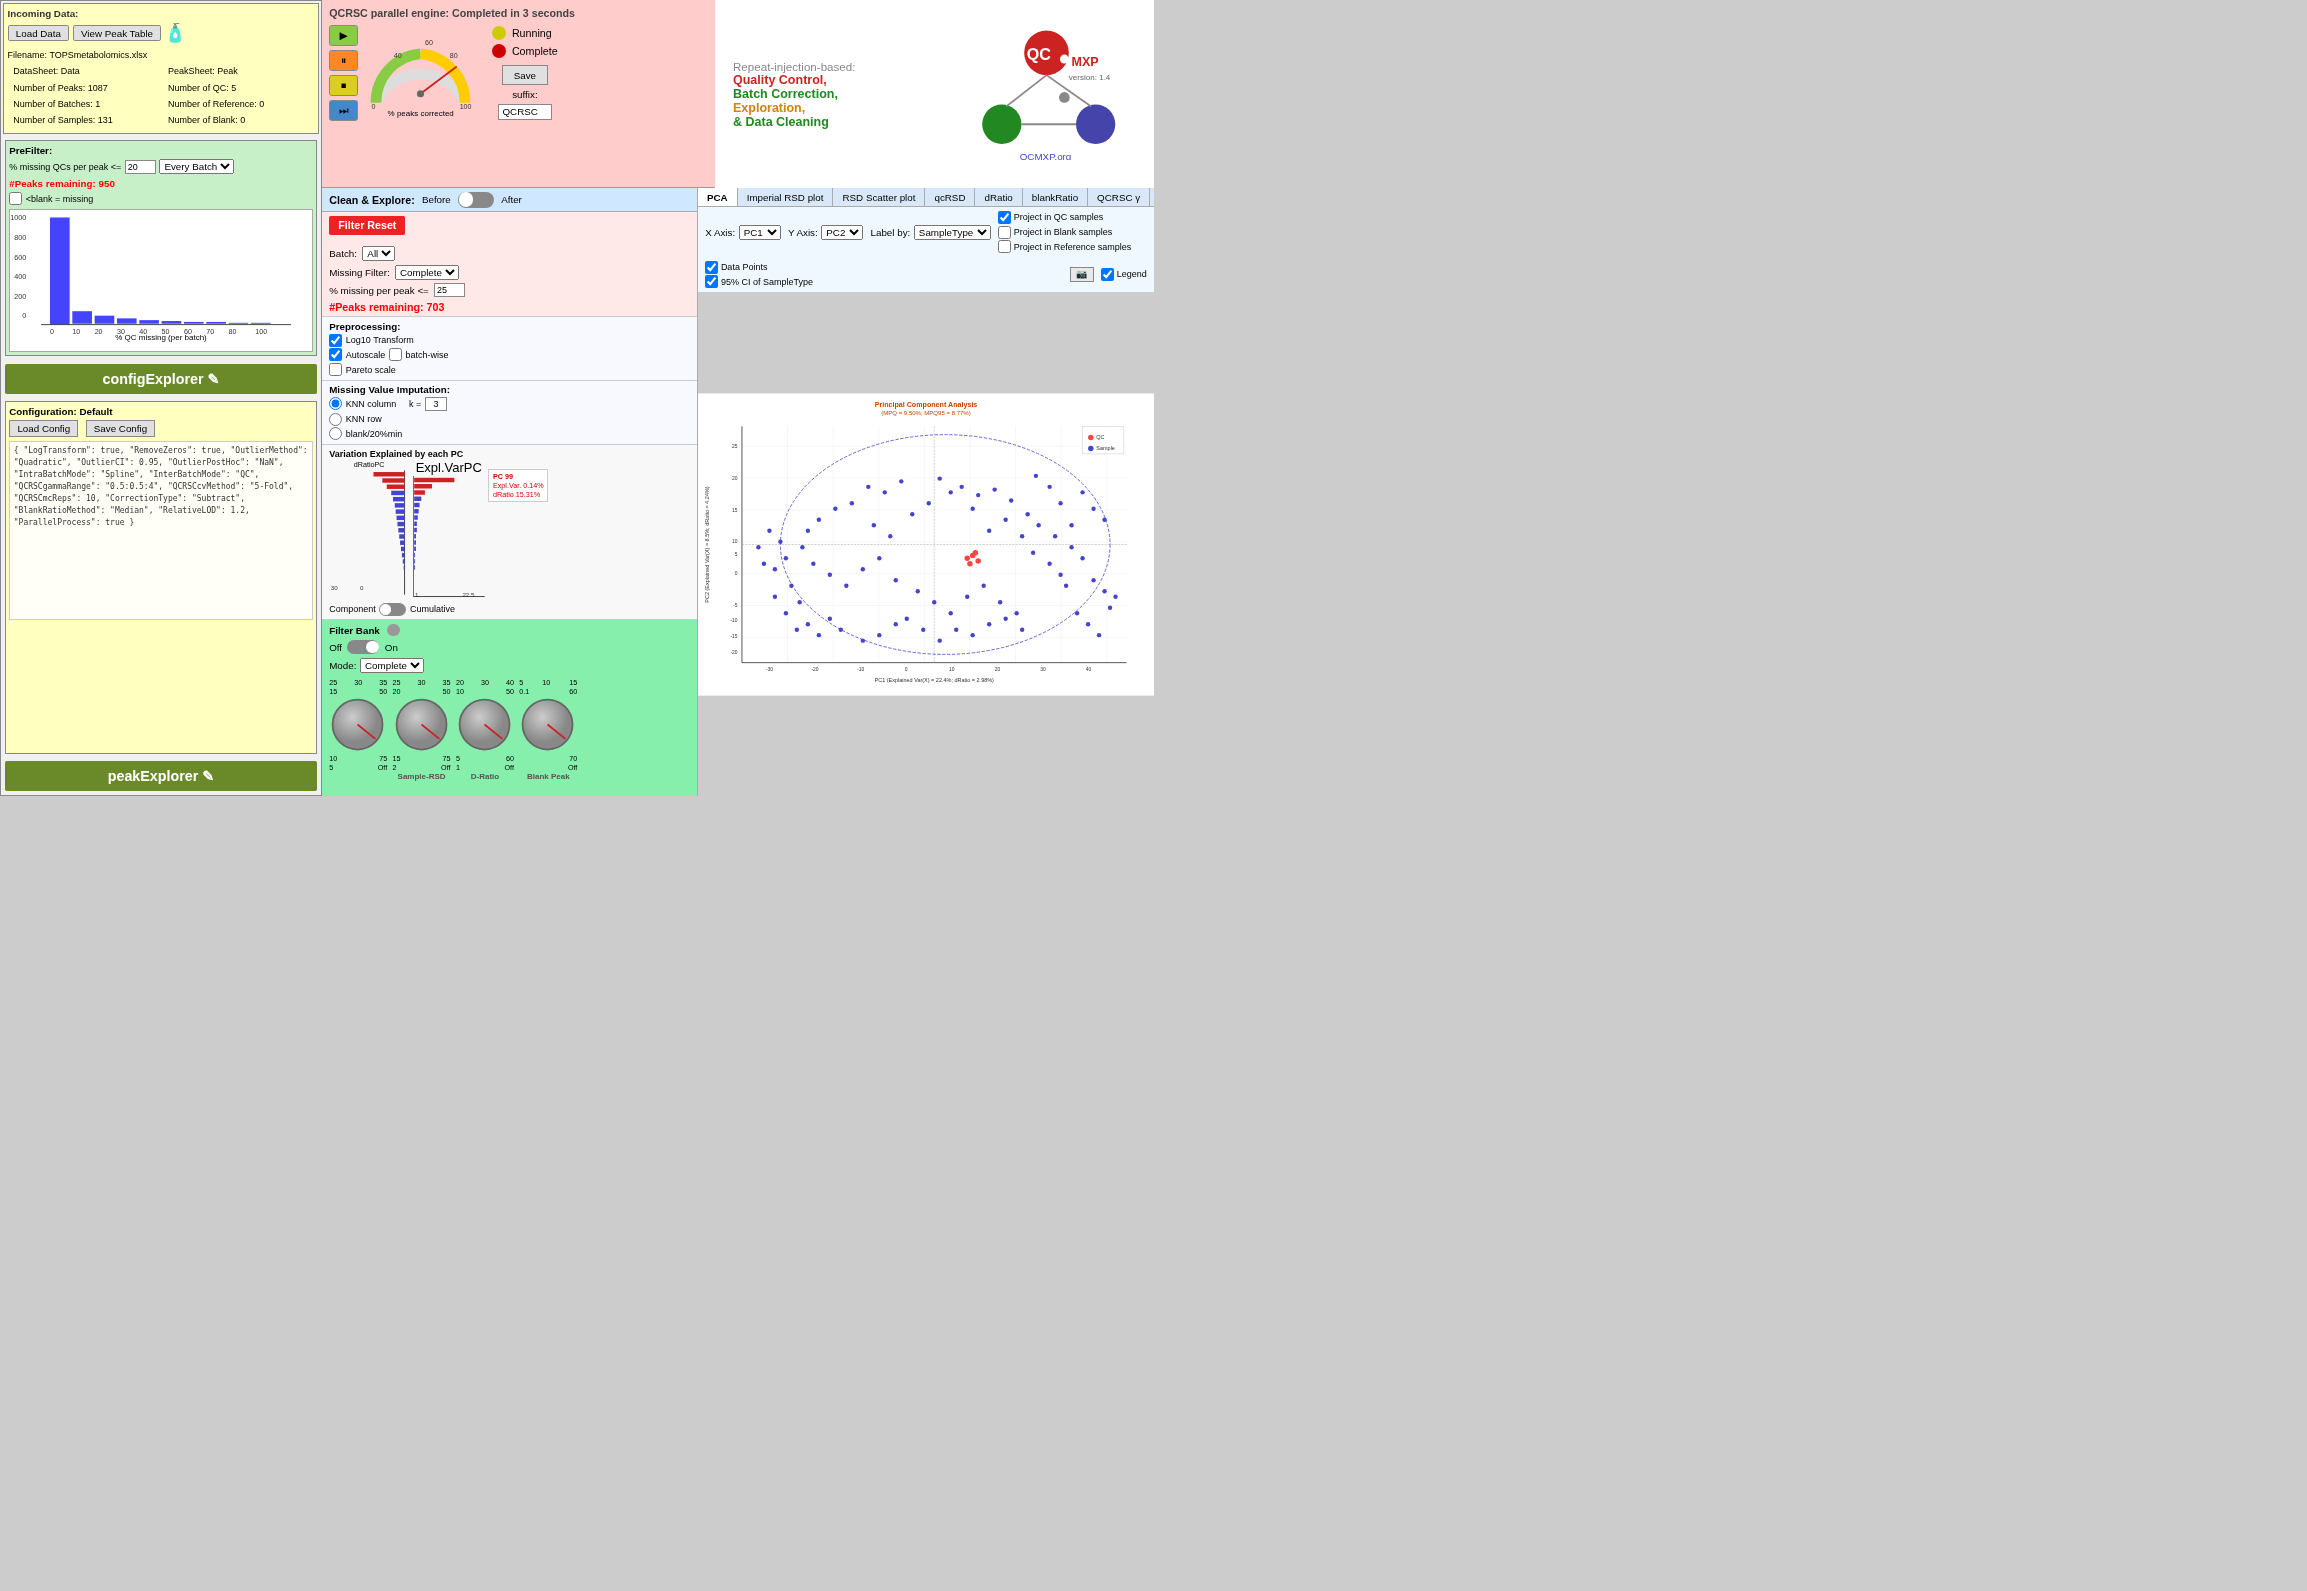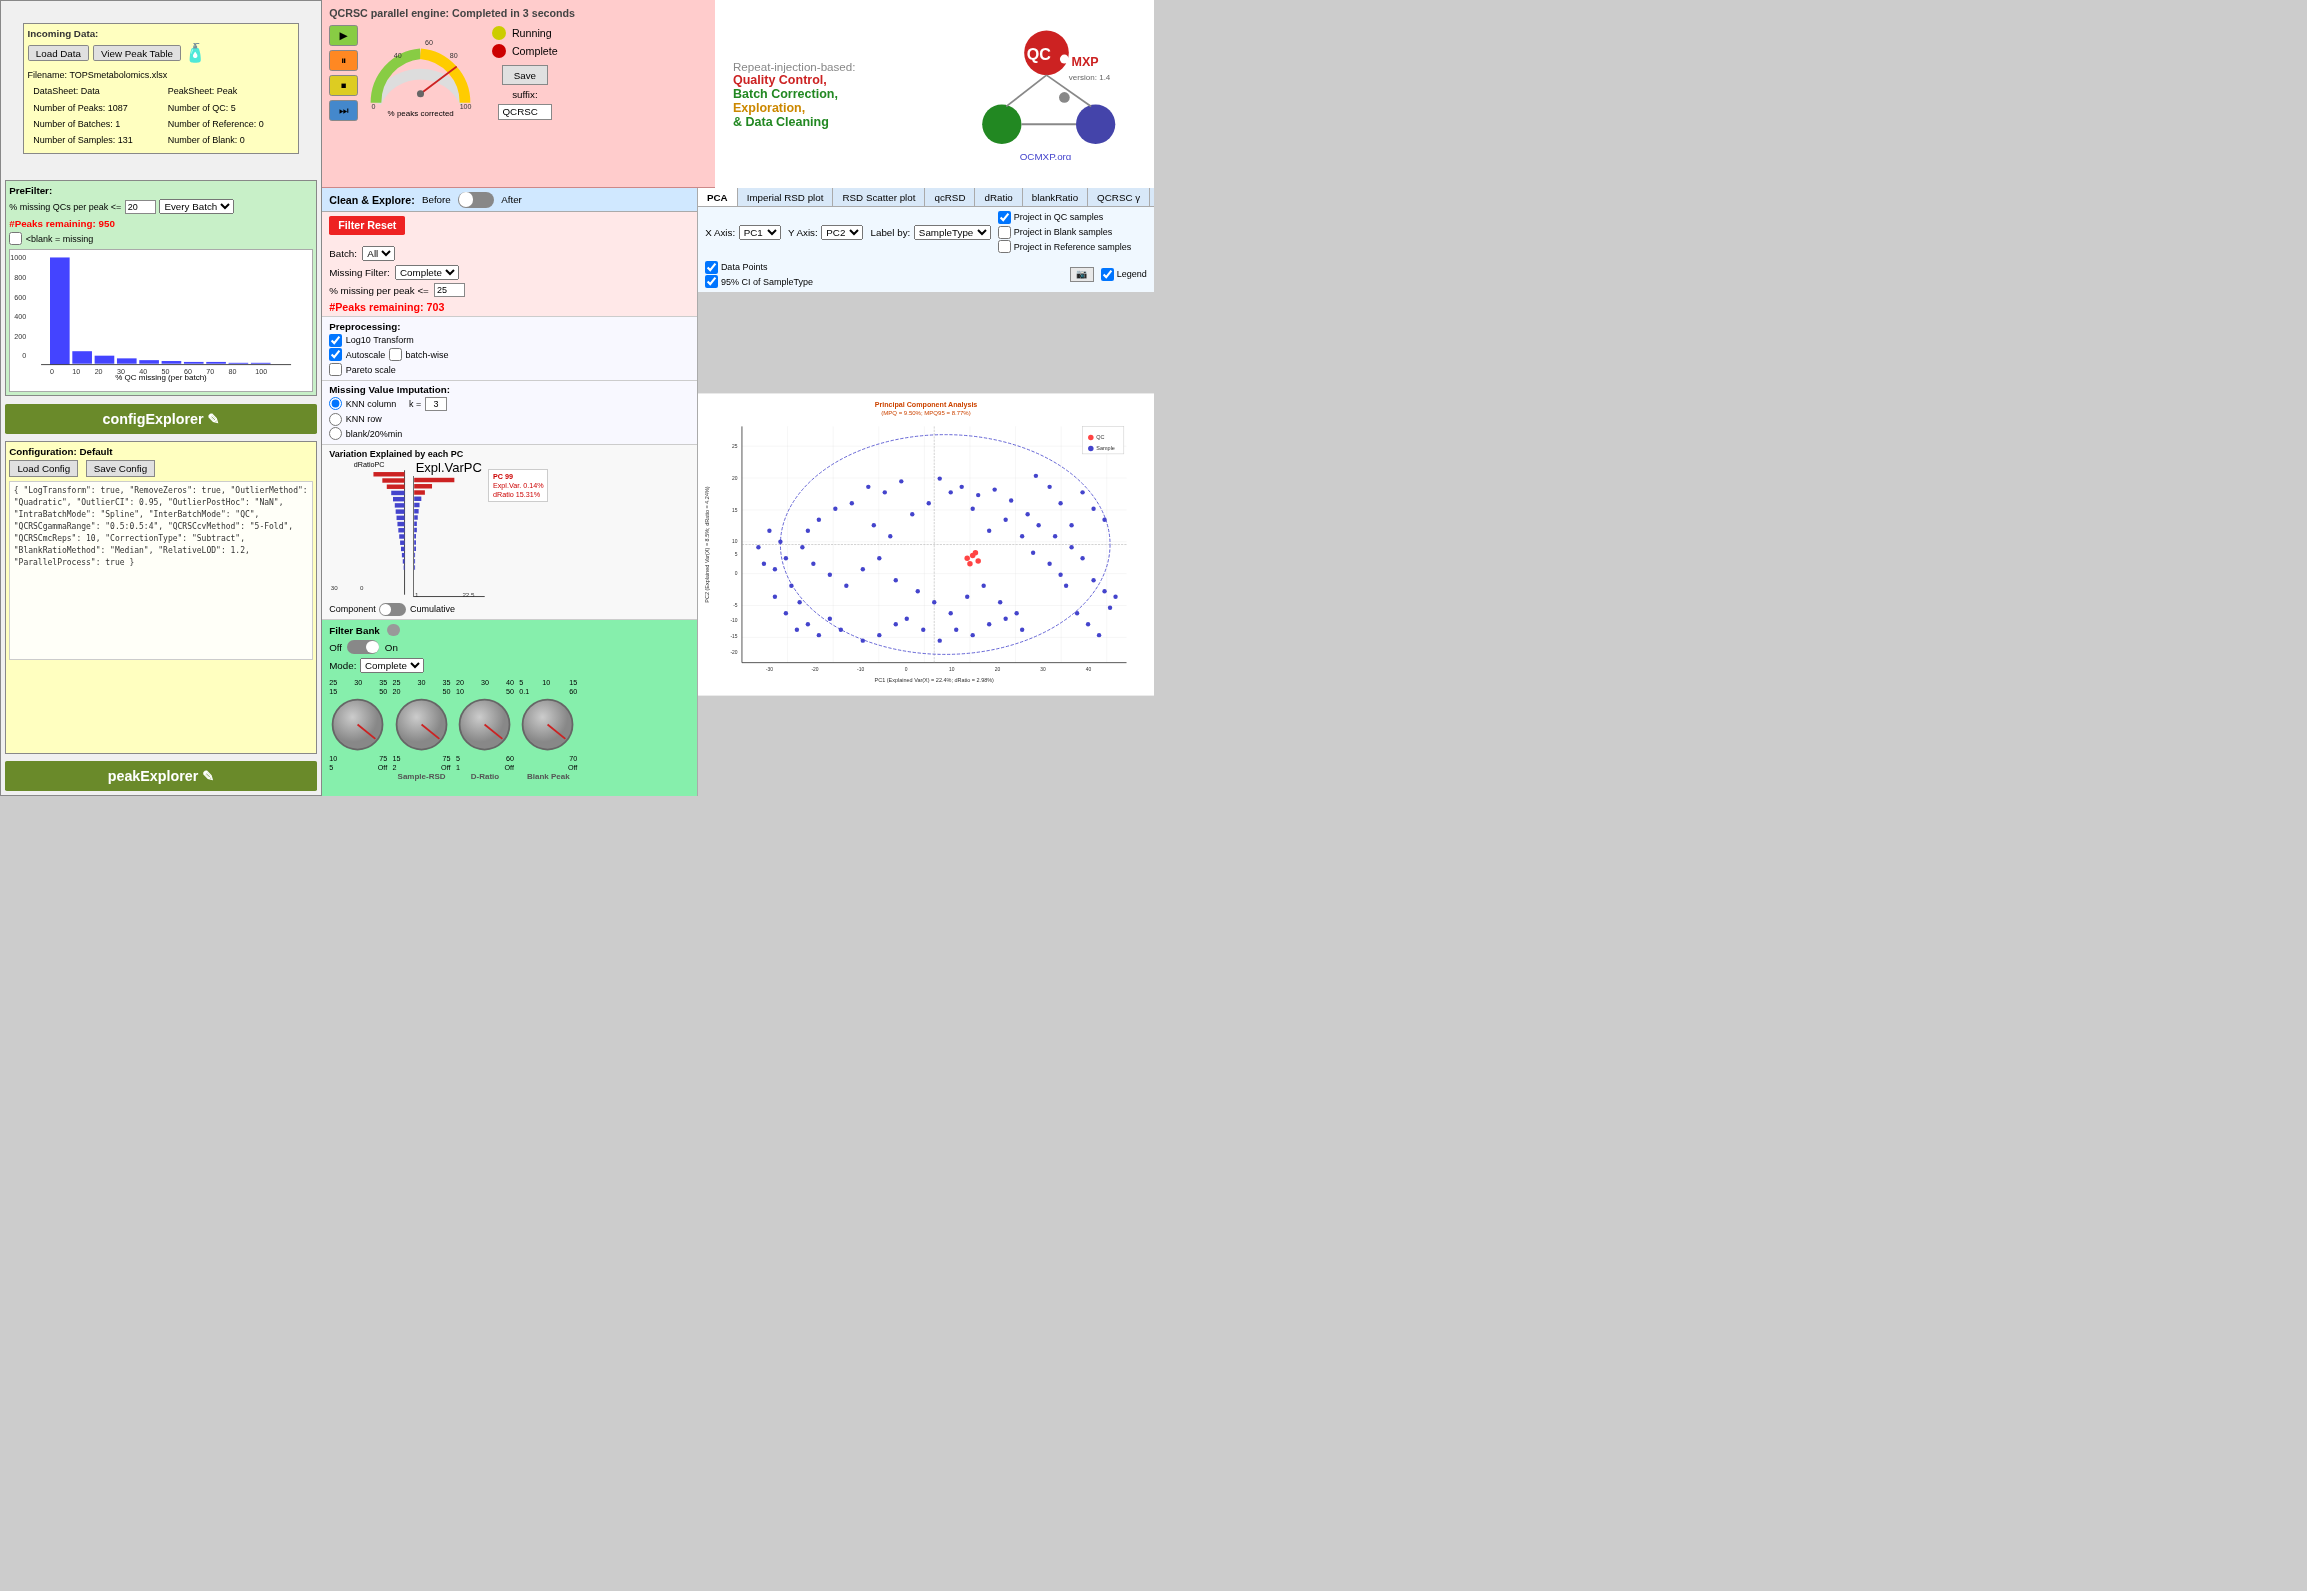--- a/index.html
+++ b/index.html
@@ -3,21 +3,21 @@
   <meta charset="utf-8">
   <style>
     * { box-sizing: border-box; margin: 0; padding: 0; }
     body { font-family: Arial, sans-serif; font-size: 9.8px; background: #ccc; width: 1154px; height: 796px; overflow: hidden; }
     
     .main-container { display: flex; width: 1154px; height: 796px; }
     
     
     .left-panel { width: 322px; min-width: 322px; display: flex; flex-direction: column; border: 1.8px solid #888; background: #f0f0f0; }
     
-    .incoming-data { border: 1.8px solid #888; margin: 22px; background: #ffffc0; padding: 3.6px; }
+    .incoming-data { border: 1.8px solid #888; margin: 2px; background: #ffffc0; padding: 3.6px; }
     .incoming-data h3 { font-size: 9.8px; font-weight: bold; color: #333; margin-bottom: 3.6px; }
     .incoming-buttons { display: flex; gap: 3.6px; margin-bottom: 3.6px; align-items: center; }
     .incoming-buttons button { padding: 1.8px 7.2px; font-size: 9.8px; border: 0.9px solid #888; background: #e0e0e0; cursor: pointer; border-radius: 1.8px; }
     .bottle-icon { font-size: 18px; }
     .file-info { font-size: 9px; line-height: 1.6; }
     .file-info table { width: 100%; }
     .file-info td { padding: 0 3.6px; }
     
     .prefilter-section { border: 1.8px solid #888; margin: 3.6px; background: #c8f0c8; padding: 3.6px; }
     .prefilter-section h3 { font-size: 9.8px; font-weight: bold; margin-bottom: 3.6px; }

